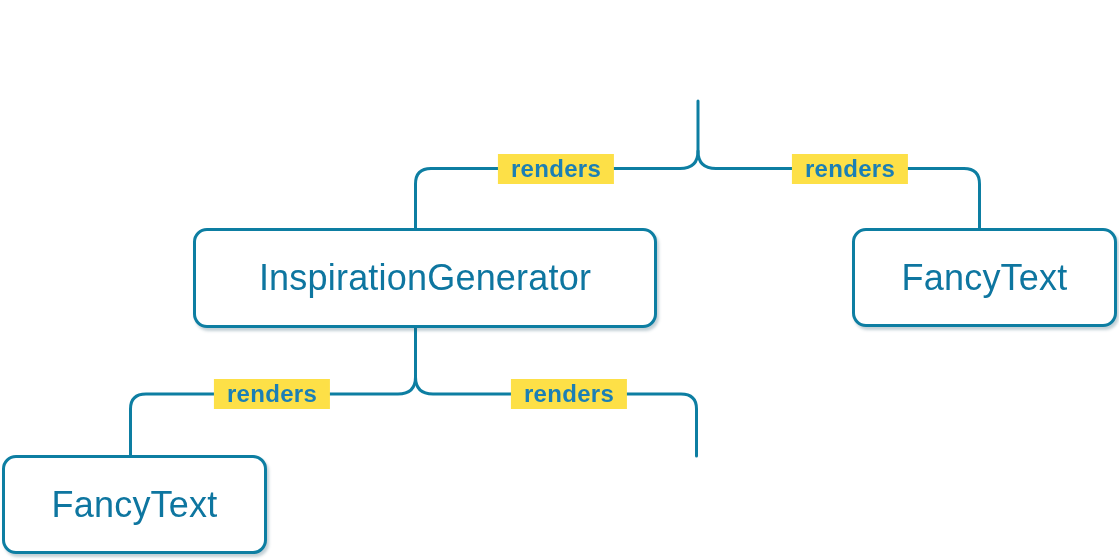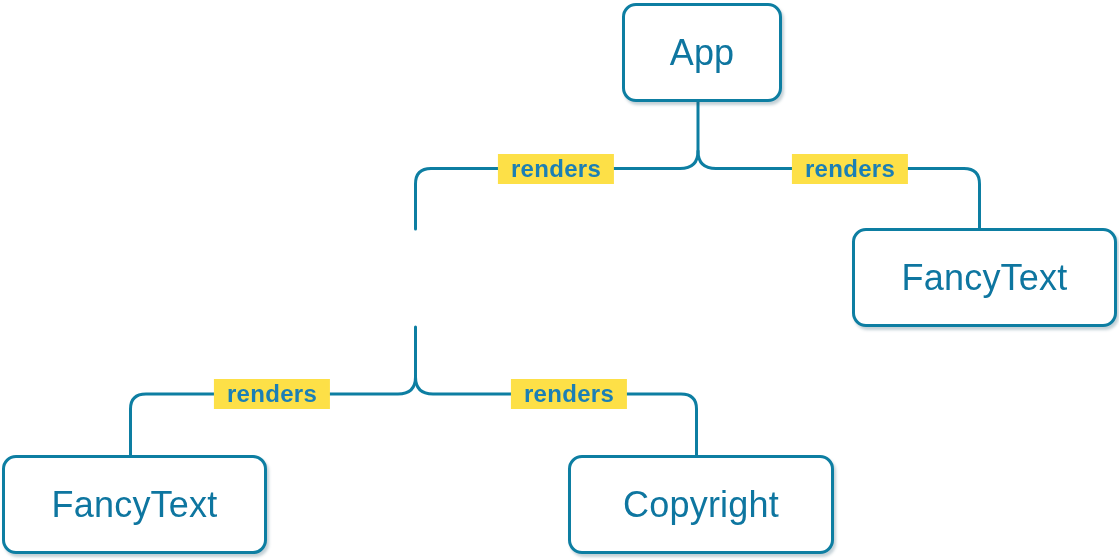--- a/index.html
+++ b/index.html
@@ -64,30 +64,27 @@
     <path class="edge" d="M 698 151 Q 698 168.5 716 168.5 L 964 168.5 Q 979.5 168.5 979.5 184 L 979.5 229"></path>
     <path class="edge" d="M 415.5 327 L 415.5 377 Q 415.5 394 398 394 L 146 394 Q 130.5 394 130.5 409 L 130.5 456"></path>
     <path class="edge" d="M 415.5 377 Q 415.5 394 433 394 L 681 394 Q 696.5 394 696.5 409 L 696.5 456"></path>
   </svg>
 
   <span class="edge-label" style="left:556px;top:169px;">renders</span>
   <span class="edge-label" style="left:850px;top:169px;">renders</span>
   <span class="edge-label" style="left:272px;top:394px;">renders</span>
   <span class="edge-label" style="left:569px;top:394px;">renders</span>
 
-  <div class="node" style="left:622px;top:3px;width:160px;height:99px;">
-    <span class="node-label">App</span>
+
+  <div class="node" style="left:193px;top:228px;width:464px;height:100px;">
+    <span class="node-label">InspirationGenerator</span>
   </div>
-
 
   <div class="node" style="left:852px;top:228px;width:265px;height:99px;">
     <span class="node-label">FancyText</span>
   </div>
 
   <div class="node" style="left:2px;top:455px;width:265px;height:99px;">
     <span class="node-label">FancyText</span>
   </div>
 
-  <div class="node" style="left:568px;top:455px;width:266px;height:99px;">
-    <span class="node-label">Copyright</span>
-  </div>
 
 </div>
 
 </body></html>

